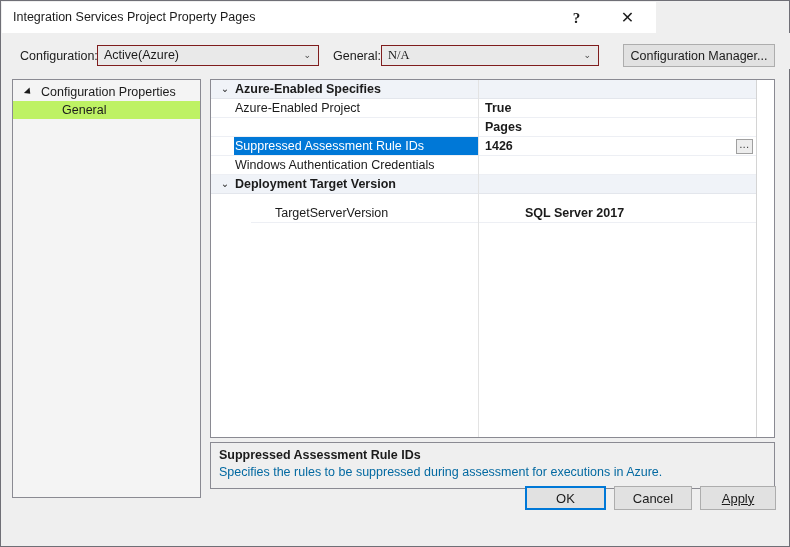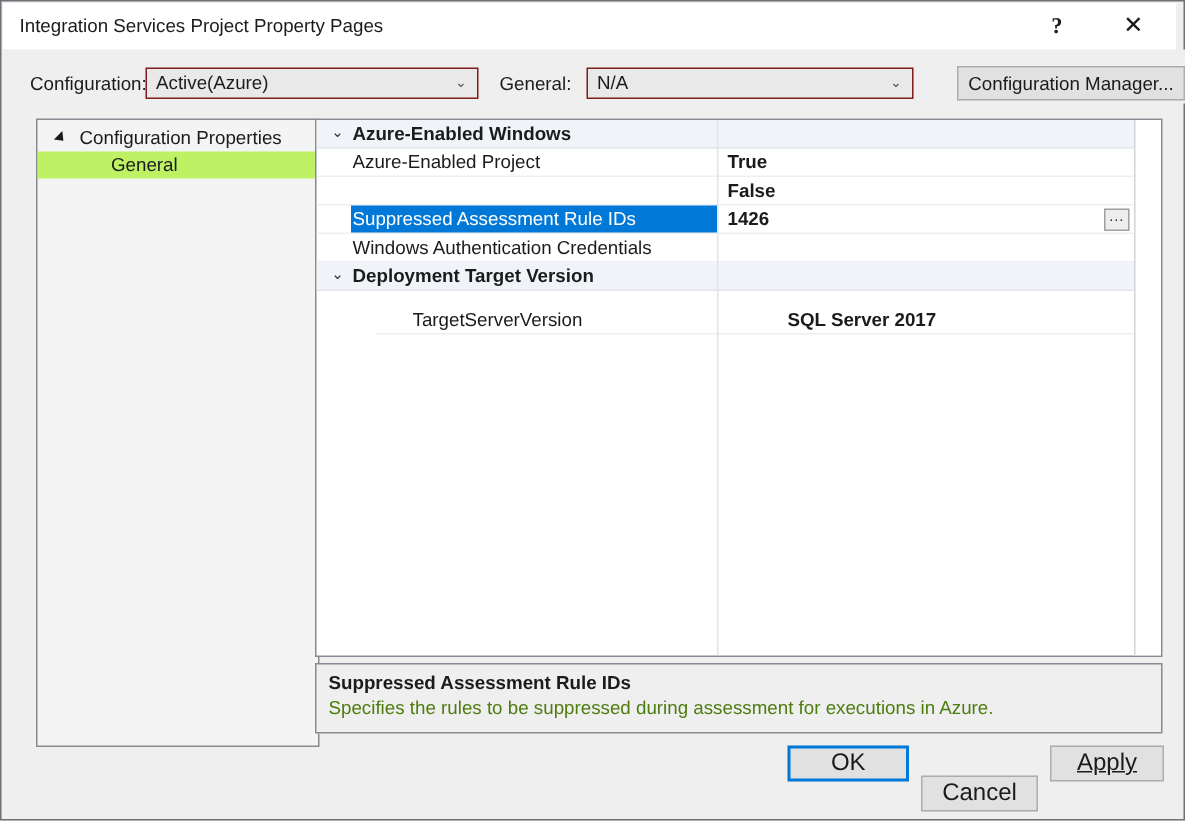--- a/index.html
+++ b/index.html
@@ -24,21 +24,21 @@
     height: 547px;
     box-sizing: border-box;
     border: 1px solid #6f6f76;
     background: #efefef;
   }
 
   
   .titlebar {
     position: absolute;
     left: 1px; top: 1px;
-    width: 782px;
+    width: 654px;
     height: 31px;
     background: #ffffff;
     box-sizing: border-box;
   }
   .title-text {
     position: absolute;
     left: 11px;
     top: 8px;
     font-size: 12.5px;
     color: #1b1b1b;
@@ -99,21 +99,21 @@
     border: 1px solid #7f1d1d;
     font-size: 12.5px;
     color: #1b1b1b;
     line-height: 19px;
     padding-left: 6px;
     cursor: default;
     overflow: hidden;
     white-space: nowrap;
   }
   .combo-config   { left: 96px;  width: 222px; }
-  .combo-platform { left: 390px; width: 218px; }
+  .combo-platform { left: 380px; width: 218px; font-family: Liberation Serif, serif; }
   .combo-arrow {
     position: absolute;
     right: 7px;
     top: 0;
     height: 19px;
     display: flex;
     align-items: center;
     font-size: 9px;
     color: #4a4a4a;
   }
@@ -124,35 +124,33 @@
     width: 152px;
     height: 23px;
     box-sizing: border-box;
     background: #e1e1e1;
     border: 1px solid #adadad;
     font-family: "Liberation Sans", sans-serif;
     font-size: 12.5px;
     color: #1b1b1b;
     cursor: default;
     padding: 0;
-    margin-left: 15px;
   }
 
   
   .tree-panel {
     position: absolute;
     left: 11px;
     top: 78px;
     width: 189px;
     height: 419px;
     box-sizing: border-box;
     background: #f4f4f4;
     border: 1px solid #8a8a92;
     overflow: hidden;
-    margin-left: 12px;
   }
   .tree-node {
     position: relative;
     height: 18px;
     line-height: 18px;
     font-size: 12.5px;
     color: #1b1b1b;
     white-space: nowrap;
     cursor: default;
   }
@@ -311,45 +309,45 @@
   }
   .desc-title {
     font-size: 12.5px;
     font-weight: bold;
     color: #1b1b1b;
     white-space: nowrap;
   }
   .desc-body {
     margin-top: 3px;
     font-size: 12.5px;
-    color: #4d7c0f;
+    color: #0369a1;
     white-space: nowrap;
   }
 
   
   .btn {
     position: absolute;
-    top: 496px;
+    top: 485px;
     height: 24px;
     box-sizing: border-box;
     background: #e1e1e1;
     border: 1px solid #adadad;
     font-family: "Liberation Sans", sans-serif;
-    font-size: 16px;
+    font-size: 13px;
     color: #1b1b1b;
     cursor: default;
     padding: 0;
   }
   .btn-ok {
     left: 524px;
     width: 81px;
     border: 2px solid #0078d7;
     background: #e1e1e1;
   }
-  .btn-cancel { left: 613px; width: 78px; margin-top: 20px; }
+  .btn-cancel { left: 613px; width: 78px; }
   .btn-apply  { left: 699px; width: 76px; text-decoration: underline; }
 </style>
 </head>
 <body>
 
 <div class="dialog">
 
   <div class="titlebar">
     <div class="title-text">Integration Services Project Property Pages</div>
     <button class="title-btn help">
@@ -383,28 +381,28 @@
     </div>
     <div class="tree-node tree-child">
       <span>General</span>
     </div>
   </div>
 
   <div class="grid">
     <div class="grid-inner" id="grid-inner">
       <div class="row group" style="top: 0px;">
           <span class="row-chevron">⌄</span>
-          <span class="row-name">Azure-Enabled Windows</span>
+          <span class="row-name">Azure-Enabled Specifies</span>
         </div>
         <div class="row prop" style="top: 19px; text-align: center;">
           <span class="row-name">Azure-Enabled Project</span>
           <span class="row-value">True</span>
         </div>
         <div class="row prop" style="top: 38px;">
-          <span class="row-value">False</span>
+          <span class="row-value">Pages</span>
         </div>
         <div class="row prop selected" style="top: 57px;">
           <div class="sel-band"></div>
           <span class="row-name">Suppressed Assessment Rule IDs</span>
           <span class="row-value">1426</span>
           <div class="ellipsis-btn">...</div>
         </div>
         <div class="row prop" style="top: 76px;">
           <span class="row-name">Windows Authentication Credentials</span>
           <span class="row-value"></span>

